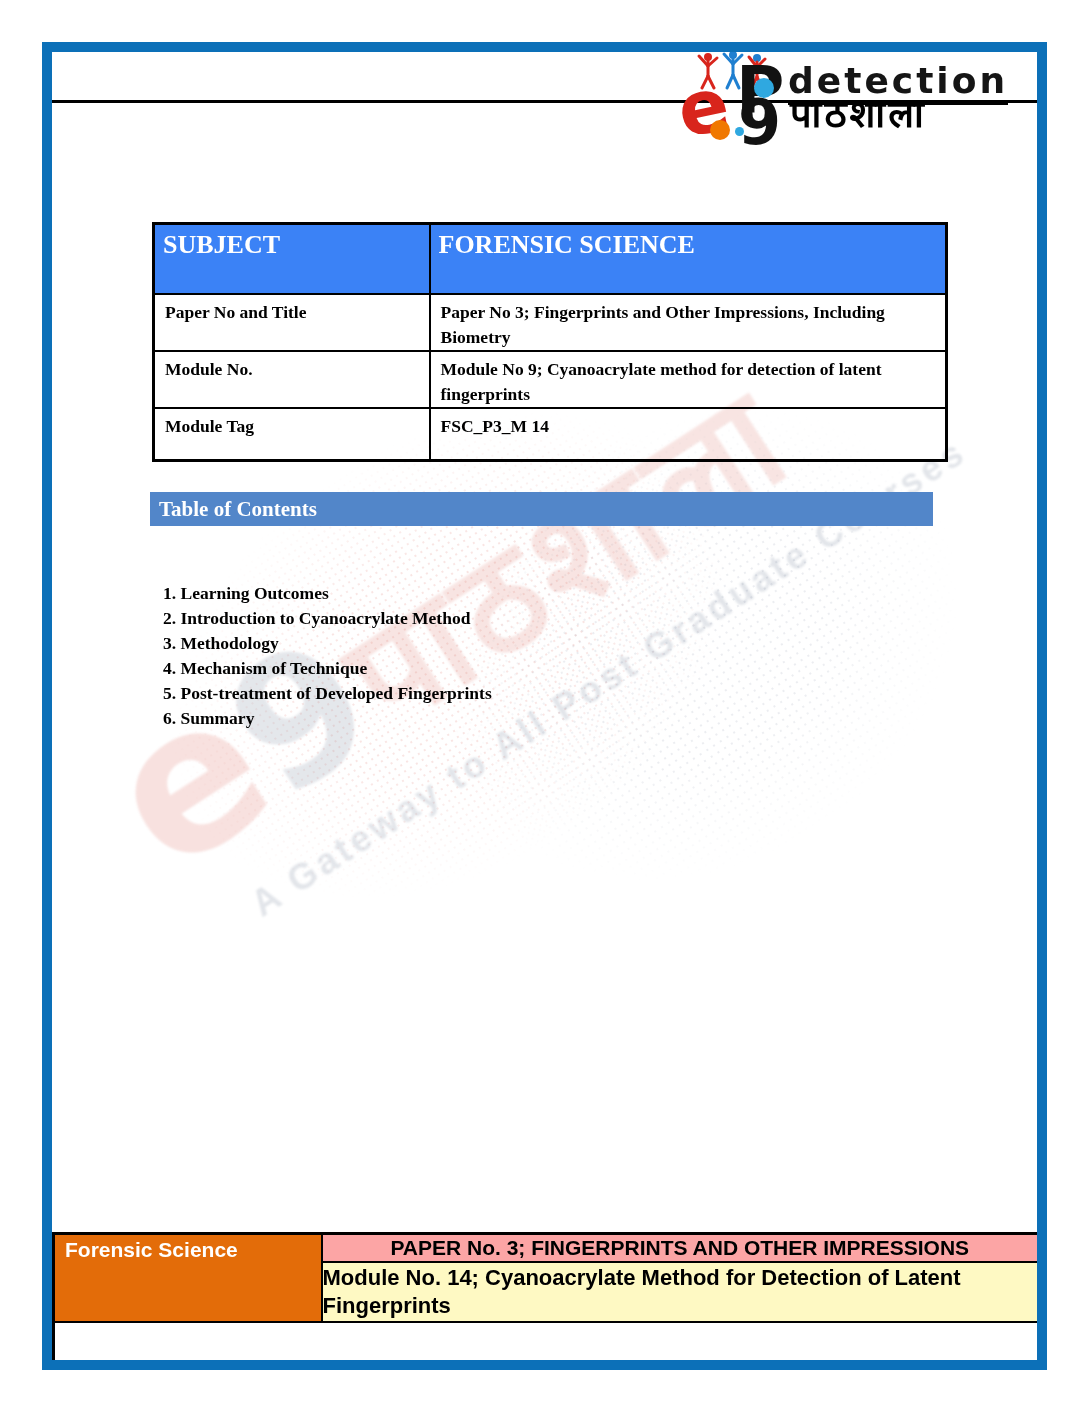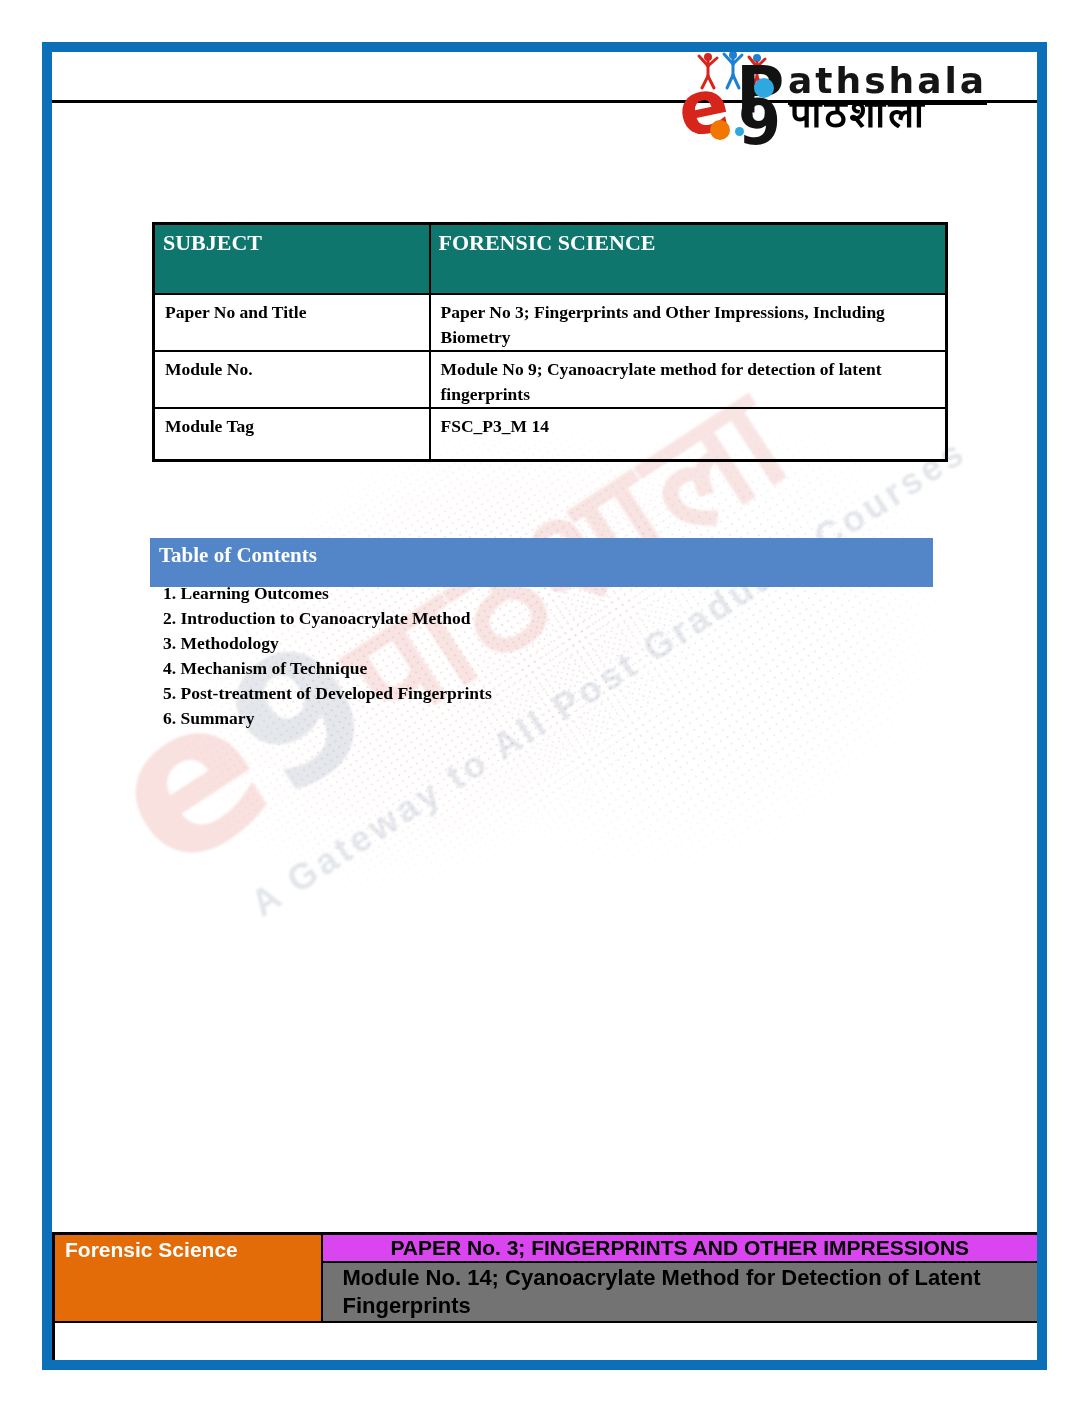--- a/index.html
+++ b/index.html
@@ -24,25 +24,25 @@
   .word-latin{position:absolute;left:108px;top:14px;font:800 36px "DejaVu Sans",sans-serif;
               color:#151515;letter-spacing:3px;line-height:.95;padding-bottom:3px;border-bottom:4px solid #000;}
   .word-dev{position:absolute;left:110px;top:45px;font:bold 38px "DejaVu Sans",sans-serif;
             color:#000000;letter-spacing:3px;line-height:1;}
 
   
   .info-table{position:absolute;left:152px;top:222px;width:793px;border-collapse:collapse;
               border:3px solid #000;table-layout:fixed;font-family:"Liberation Serif",serif;
               font-weight:bold;color:#000;z-index:1;}
   .info-table td{border:2px solid #000;vertical-align:top;}
-  .info-table .hdr td{background:#0f766e;color:#fff;font-size:22px;padding:5px 8px;}
+  .info-table .hdr td{background:#3b82f6;color:#fff;font-size:26px;padding:5px 8px;}
   .info-table .body-cell{font-size:17.5px;line-height:25px;padding:5px 12px 0 10px;}
 
   
-  .toc-bar{position:absolute;left:150px;top:538px;width:783px;height:49px;background:#5286C9;
+  .toc-bar{position:absolute;left:150px;top:492px;width:783px;height:34px;background:#5286C9;
            color:#fff;font:bold 21px "Liberation Serif",serif;line-height:34px;
            padding-left:9px;box-sizing:border-box;z-index:1;}
   .toc-list{position:absolute;left:163px;top:581px;font:bold 17.5px "Liberation Serif",serif;
             line-height:25px;color:#000;z-index:2;}
 
   
   .wm{position:absolute;pointer-events:none;z-index:0;}
   .wm-rot{left:130px;top:470px;width:780px;height:460px;transform:rotate(-33deg);
           opacity:.22;filter:blur(1px);}
   .wm-line1{white-space:nowrap;}
@@ -60,24 +60,24 @@
   .wm-tex2{left:430px;top:430px;width:540px;height:430px;transform:rotate(-33deg);opacity:.5;
            background-image:radial-gradient(circle 1px at 3px 3px,rgba(140,150,170,.33) 1px,transparent 1.3px);
            background-size:8px 8px;}
 
   
   .footer-table{position:absolute;left:52px;top:1232px;width:985px;border-collapse:collapse;
                 border:3px solid #000;table-layout:fixed;z-index:2;
                 font-family:"Liberation Sans",sans-serif;font-weight:bold;}
   .footer-table td{border:2px solid #000;}
   .ft-subject{background:#E36C09;color:#fff;font-size:21px;vertical-align:top;padding:3px 10px;}
-  .ft-paper{background:#d946ef;color:#000;font-size:21px;text-align:center;vertical-align:middle;
+  .ft-paper{background:#fca5a5;color:#000;font-size:21px;text-align:center;vertical-align:middle;
             white-space:nowrap;padding:1px 4px;}
-  .ft-module{background:#737373;color:#000;font-size:22px;line-height:28px;vertical-align:top;
-             padding:1px 20px;}
+  .ft-module{background:#fef9c3;color:#000;font-size:22px;line-height:28px;vertical-align:top;
+             padding:1px 0;}
   .ft-empty{background:#fff;}
 </style>
 </head>
 <body>
 
 <div class="canvas">
 
   <div class="wm wm-tex wm-tex1"></div>
   <div class="wm wm-tex wm-tex2"></div>
   <div class="wm wm-rot">
@@ -117,21 +117,21 @@
           <line x1="63" y1="27" x2="57" y2="39"></line>
         <line x1="63" y1="27" x2="69" y2="39"></line>
       </g>
     </svg>
     <span class="mark-e">e</span>
     <span class="mark-p">P</span>
     <span class="p-dot"></span>
     <span class="mark-9">9</span>
     <span class="dot-orange"></span>
     <span class="dot-blue-sm"></span>
-    <span class="word-latin">athshala</span>
+    <span class="word-latin">detection</span>
     <span class="word-dev">पाठशाला</span>
   </div>
 
   <table class="info-table">
     <colgroup>
         <col style="width:276px">
         <col style="width:517px">
       </colgroup>
     <tbody>
         <tr class="hdr" style="height:70px">

